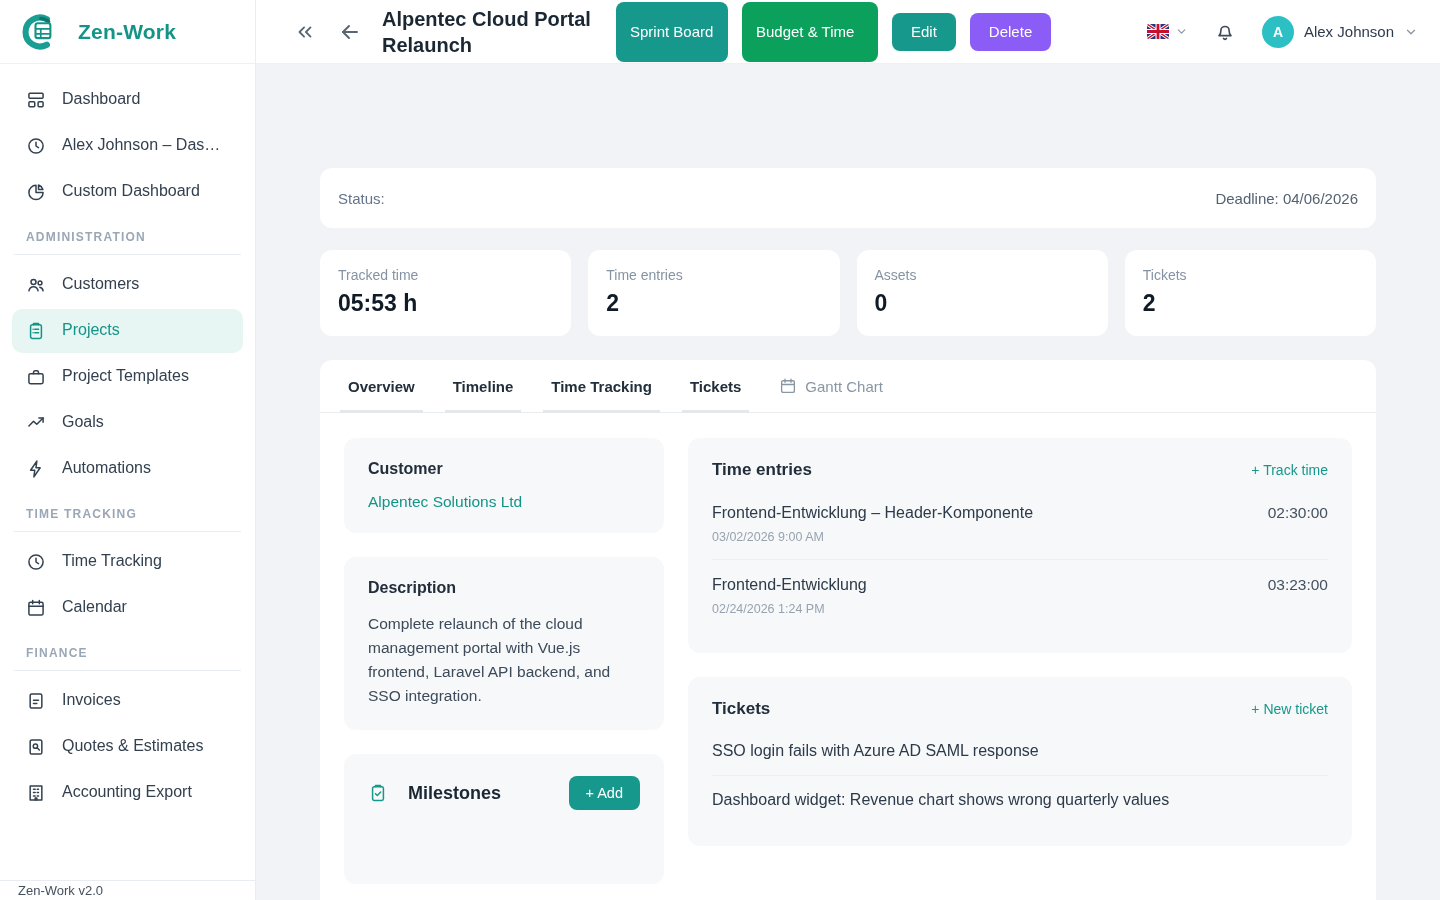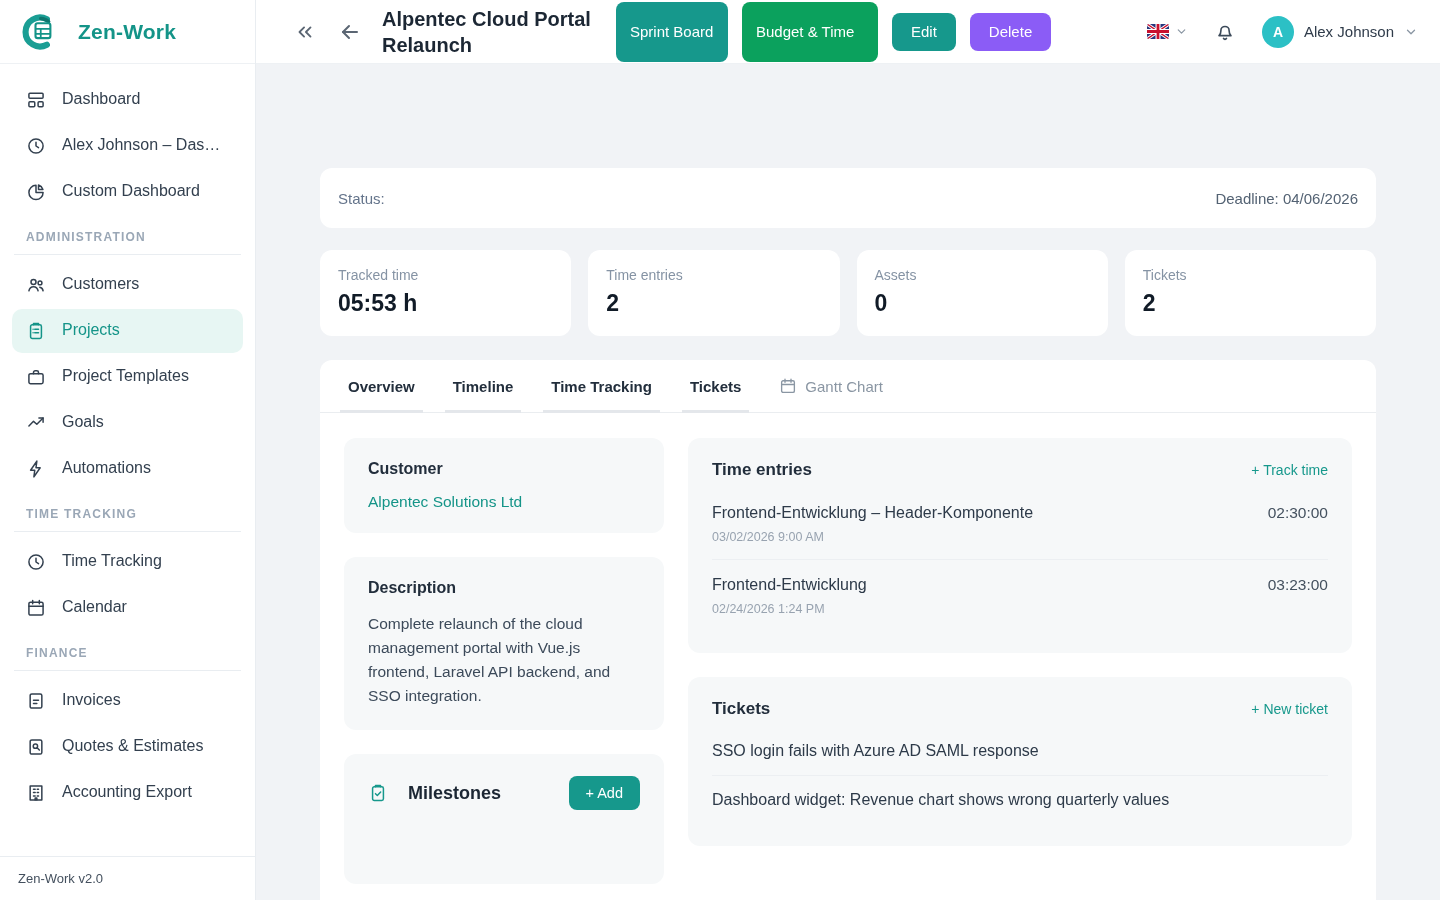--- a/index.html
+++ b/index.html
@@ -32,21 +32,21 @@
   .nav-item .ni { color:#33404f; }
   .nav-item.active { background:#e7f6f3; color:#149488; }
   .nav-item.active .ni { color:#149488; }
   .nav-label { overflow:hidden; text-overflow:ellipsis; }
   .section-label {
     font-size:12px; font-weight:700; letter-spacing:1.2px;
     color:#9aa7b6; padding:14px 14px 10px 14px; text-transform:uppercase;
   }
   .section-divider { border-bottom:1px solid #e9edf1; margin:0 2px 8px 2px; }
   .sidebar-footer {
-    border-top:1px solid #e9edf1; padding:14px 18px;
+    border-top:1px solid #e9edf1; padding:2px 18px;
     font-size:13px; color:#44505e;
   }
 
   
   .main { flex:1; display:flex; flex-direction:column; height:900px; overflow:hidden; }
 
   .topbar {
     height:64px; min-height:64px; background:#ffffff;
     border-bottom:1px solid #eef1f4;
     display:flex; align-items:center; padding:0 22px 0 34px;

